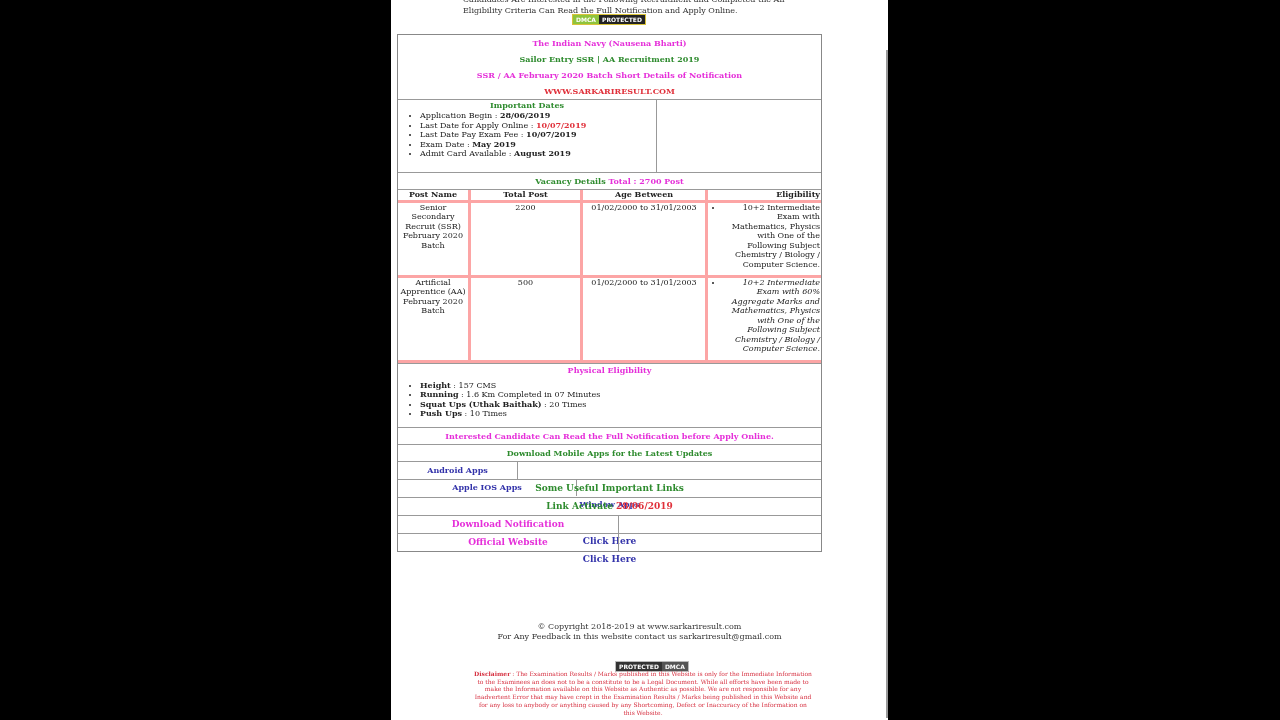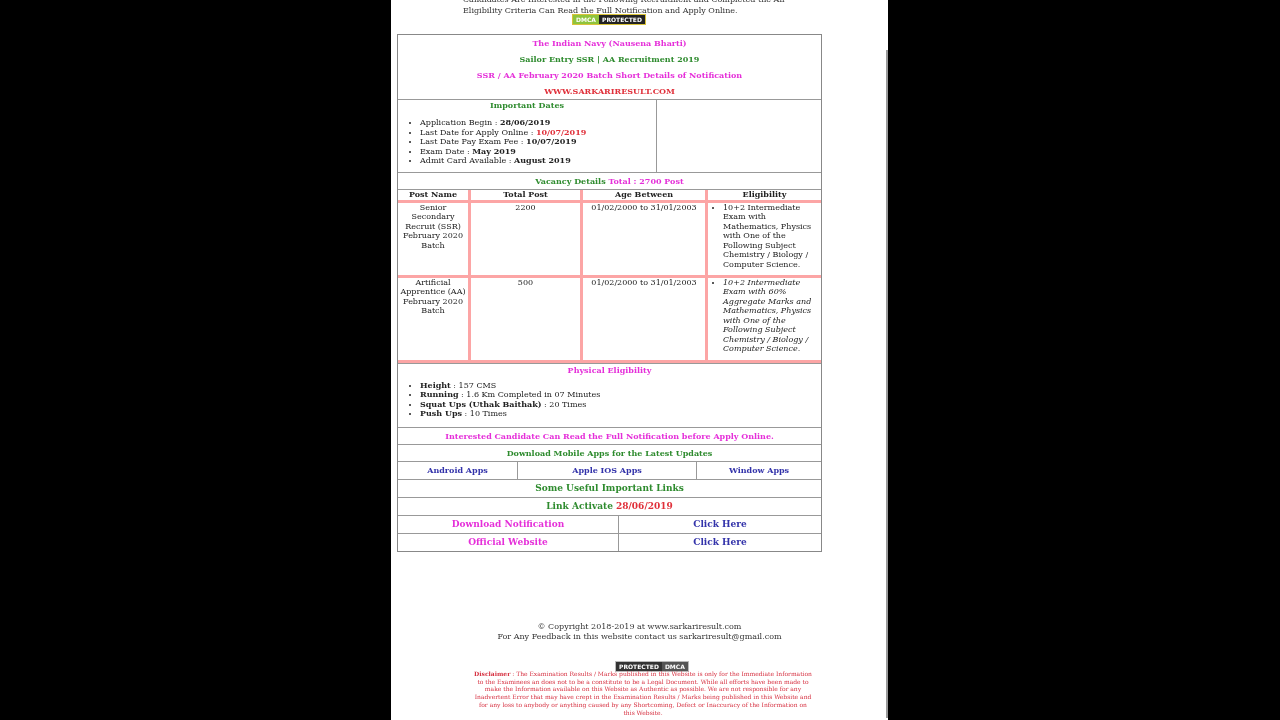--- a/index.html
+++ b/index.html
@@ -20,23 +20,23 @@
   .split { display:flex; }
   .split > div { box-sizing:border-box; }
   ul { margin:0; padding-left:22px; }
   li { line-height:9.5px; font-size:8px; }
   .sec-title { text-align:center; font-weight:bold; font-size:8px; height:11px; line-height:11px; }
   table { border-collapse:collapse; width:100%; font-size:8px; }
   th, td { border:3px solid #fca5a5; vertical-align:top; padding:0 1px; line-height:9.5px; }
   th { font-weight:bold; }
   table tr:first-child th { border-top:none; }
   table th:first-child, table td:first-child { border-left:none; }
-  table th:last-child, table td:last-child { border-right:none; }
+  table th:last-child, table td:last-child { border-right:none;text-align:right; }
   td.elig ul { padding-left:22px; }
-  .links-row { display:flex; height:17px; line-height:17px; font-weight:bold; font-size:9px; }
+  .links-row { display:flex; height:17px; line-height:17px; font-weight:bold; font-size:9px;flex-direction:column; }
   .links-row > div { text-align:center; box-sizing:border-box; }
   .footer { position:absolute; left:0; width:497px; text-align:center; font-size:8px; line-height:9.5px; color:#333; }
   .disclaimer { position:absolute; left:82px; top:670px; width:340px; text-align:center; font-size:6px; line-height:7.7px; color:#d63040; }
 </style>
 </head>
 <body>
 
 <div class="page">
   <div class="intro">
     <div>Candidates Are Interested in the Following Recruitment and Completed the All</div>
@@ -51,21 +51,21 @@
     <div class="row head-lines">
       <div class="pink">The Indian Navy (Nausena Bharti)</div>
       <div class="green">Sailor Entry SSR | AA Recruitment 2019</div>
       <div class="pink">SSR / AA February 2020 Batch Short Details of Notification</div>
       <div class="red">WWW.SARKARIRESULT.COM</div>
     </div>
 
     <div class="row split" style="height:72px;">
       <div style="width:259px; border-right:1px solid #999;">
         <div class="sec-title green">Important Dates</div>
-        <ul style="margin-top:7px;">
+        <ul style="margin-top:0;">
           <li><span>Application Begin : </span><b>28/06/2019</b></li>
           <li><span>Last Date for Apply Online : </span><b class="red">10/07/2019</b></li>
           <li><span>Last Date Pay Exam Fee : </span><b>10/07/2019</b></li>
           <li><span>Exam Date : </span><b>May 2019</b></li>
           <li><span>Admit Card Available : </span><b>August 2019</b></li>
         </ul>
       </div>
     </div>
 
     <div class="row">

